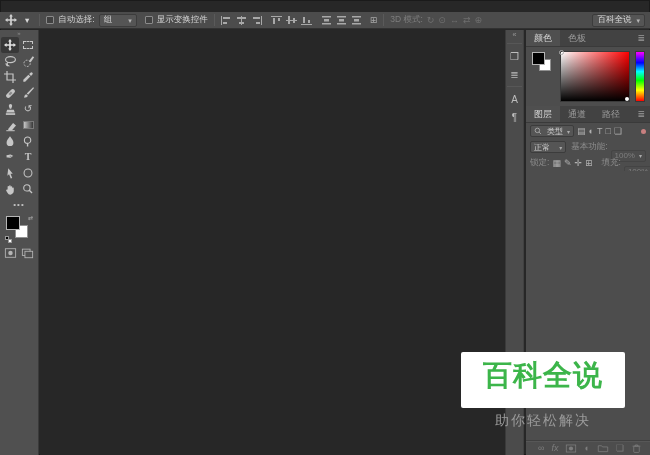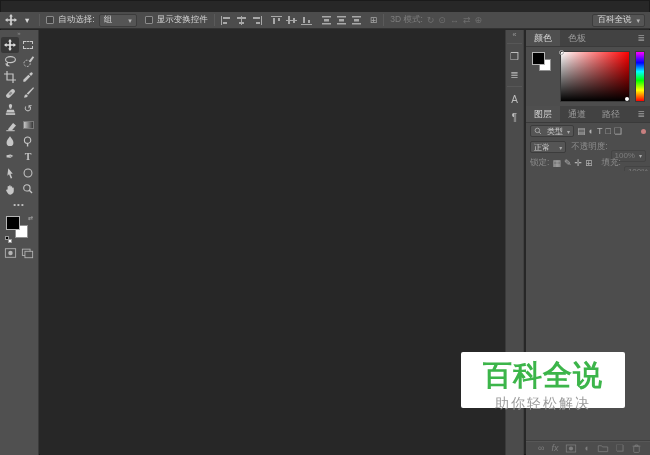--- a/index.html
+++ b/index.html
@@ -103,21 +103,21 @@
   .layers-foot { height:15px; border-top:1px solid #404040; box-shadow:0 1px 0 #575757 inset;
                  display:flex; align-items:center; justify-content:flex-end; gap:7px; padding:0 8px;
                  font-size:8.5px; color:#7d7d7d; flex:0 0 auto; }
   .layers-foot .fi { color:#7d7d7d; font-size:9px; line-height:1; }
   .fx-label { font-style:italic; font-size:8.5px; }
 
   
   .watermark { position:absolute; left:461px; top:352px; width:164px; height:56px; background:#fff;
                border-radius:2px; z-index:10; text-align:center; padding-top:8px; }
   .wm-title { font-size:29px; font-weight:bold; color:#3CB54A; letter-spacing:1px; line-height:1.1; }
-  .wm-sub { font-size:14px; color:#9b9b9b; margin-top:3px; letter-spacing:2px; }
+  .wm-sub { font-size:14px; color:#9b9b9b; margin-top:20px; letter-spacing:2px; }
 
   svg { display:block; }
 </style>
 </head>
 <body>
 
 <div class="window">
 
 
   <div class="optionsbar">
@@ -338,21 +338,21 @@
       <span class="lp-ic">T</span>
       <span class="lp-ic">□</span>
       <span class="lp-ic">❏</span>
       <span class="filter-dot"></span>
     </div>
     <div class="lp-row">
       <span class="lp-dd" style="width:54px;justify-content:space-between">
         <span>正常</span>
         <span class="caret">▾</span>
       </span>
-      <span class="lp-label" style="margin-left:2px">不透明度:</span>
+      <span class="lp-label" style="margin-left:2px">基本功能:</span>
       <span class="lp-dd disabled">
         <span>100%</span>
         <span class="caret">▾</span>
       </span>
     </div>
     <div class="lp-row">
       <span class="lp-label">锁定:</span>
       <span class="lp-ic">▦</span>
       <span class="lp-ic">✎</span>
       <span class="lp-ic">✛</span>

